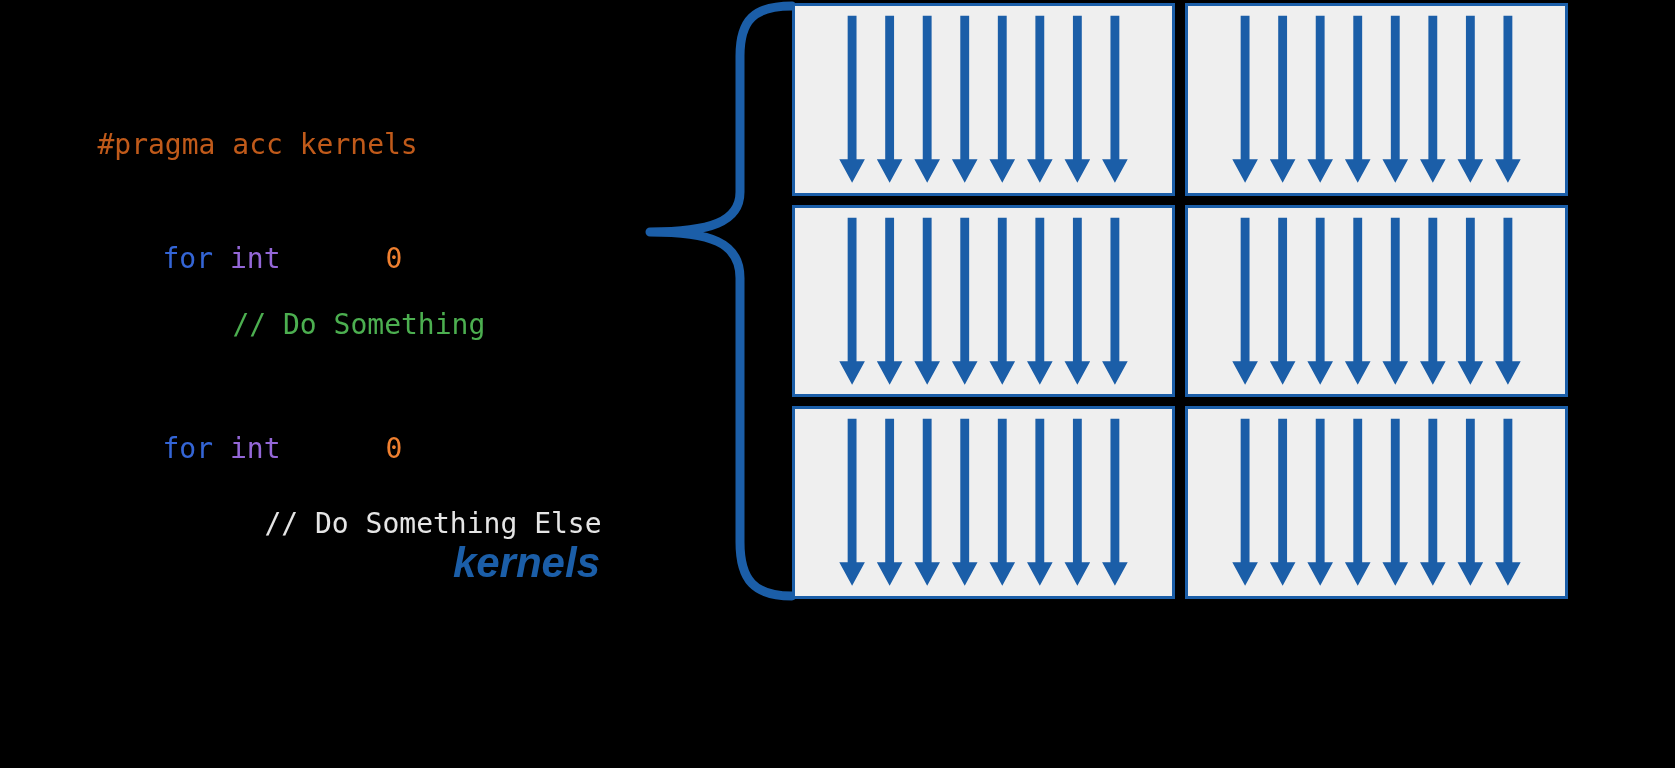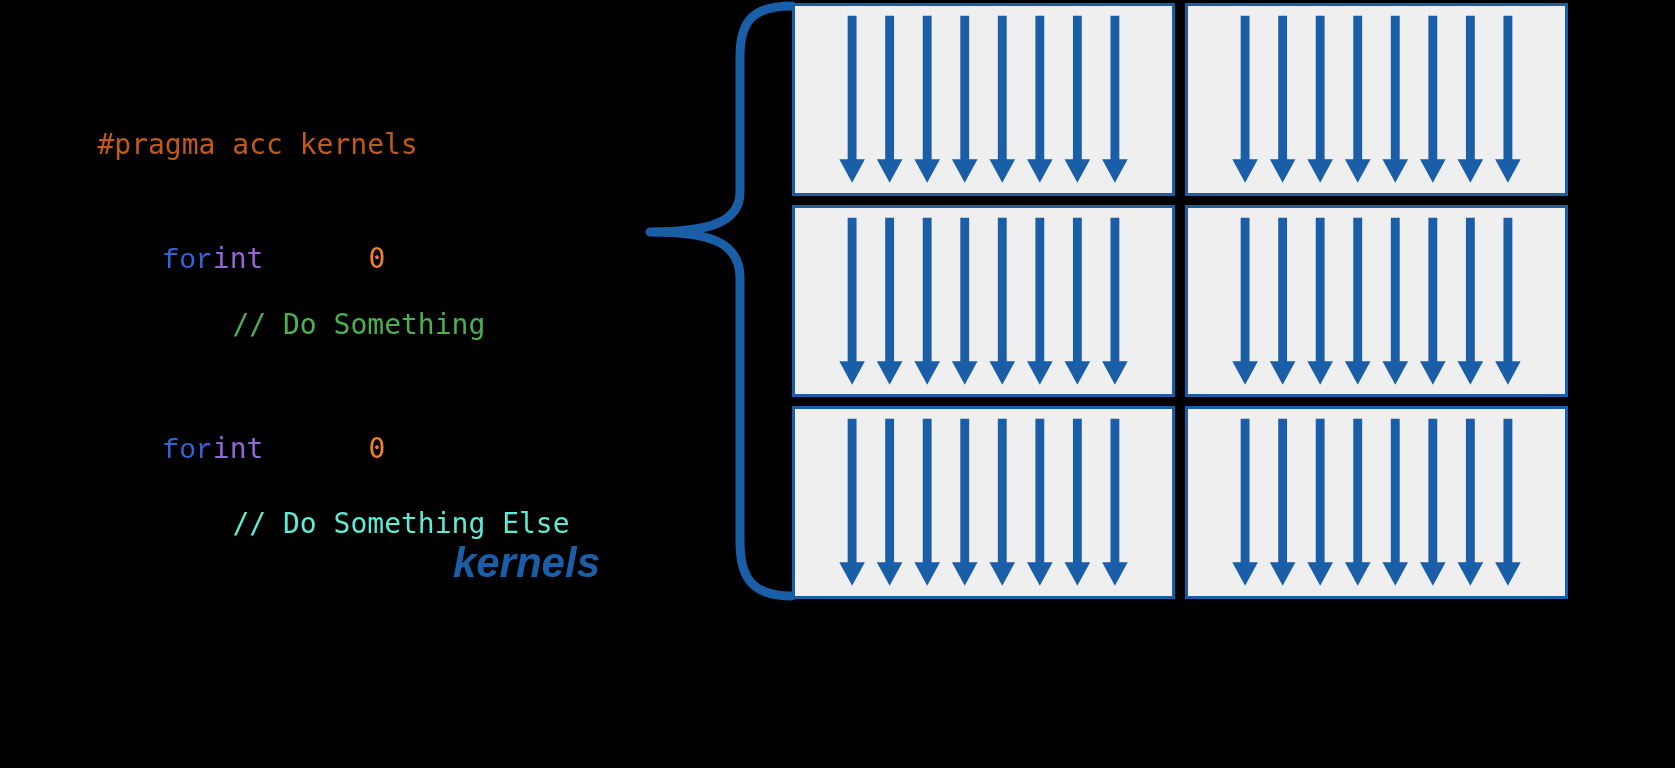--- a/index.html
+++ b/index.html
@@ -21,21 +21,21 @@
     font-size: 28px;
     line-height: 34px;
     white-space: pre;
     font-family: "DejaVu Sans Mono", monospace;
   }
   .line-pragma  { left: 30px;  top: 94px;  }
   .line-loop1   { left: 95px;  top: 208px; }
   .line-com1    { left: 165px; top: 274px; }
   .line-loop2   { left: 95px;  top: 398px; }
   .line-com2    { left: 165px; top: 473px; }
-  .tok-for { margin-right: 0; font-family: Liberation Mono, monospace; }
+  .tok-for { margin-right: 17px; }
   .tok-num { margin-left: 105px; }
   
   .annotation {
     position: absolute;
     top: 536px;
     right: 1075px;
     text-align: center;
     font-family: "Liberation Sans", sans-serif;
     font-style: italic;
     font-weight: bold;
@@ -90,21 +90,21 @@
 
   <div class="code-line line-com1">
     <span style="color: rgb(76, 175, 80);">// Do Something</span>
   </div>
 
   <div class="code-line line-loop2">
     <span class="tok-for" style="color: rgb(52, 101, 214);">for</span><span style="color: rgb(148, 103, 216);">int</span><span class="tok-num" style="color: rgb(240, 128, 48);">0</span>
   </div>
 
   <div class="code-line line-com2">
-    <span style="color: #5eead4;">// Do Something Else</span>
+    <span style="color: #e5e5e5; margin-left: 32px;">// Do Something Else</span>
   </div>
 
   <div class="annotation" style="color: rgb(27, 94, 168);">
     <div>kernels</div>
   </div>
 
   <svg class="brace-svg" viewBox="0 0 155 605" aria-hidden="true">
     <path d="M152,6 C114,6 100,20 100,56 L100,192 C100,222 70,232 10,232 C70,232 100,242 100,278 L100,542 C100,580 114,596 152,596" fill="none" stroke-width="9" stroke-linecap="round" stroke-linejoin="round" stroke="#1B5EA8"></path>
   </svg>
 

